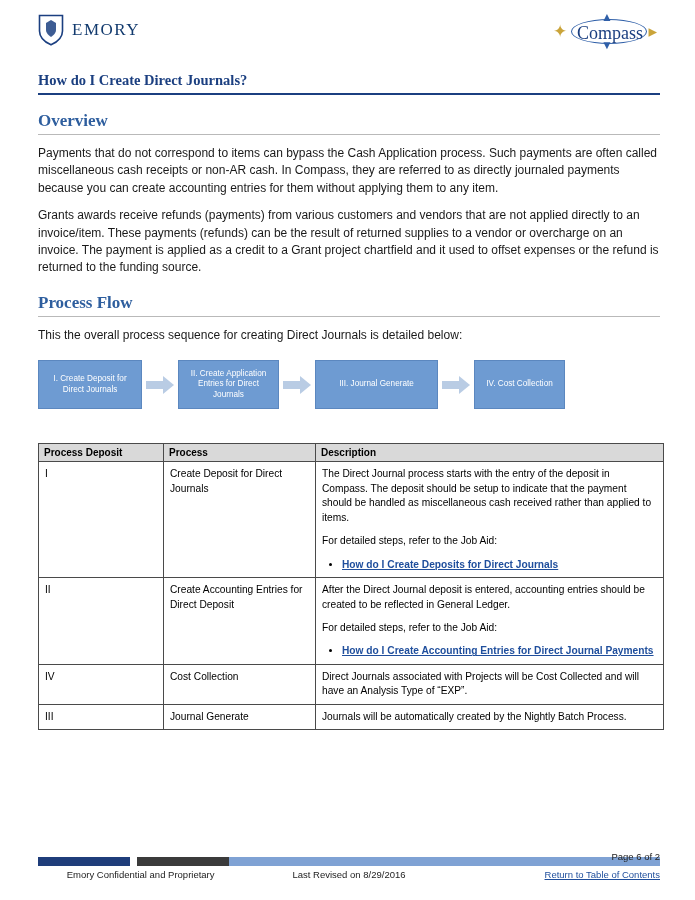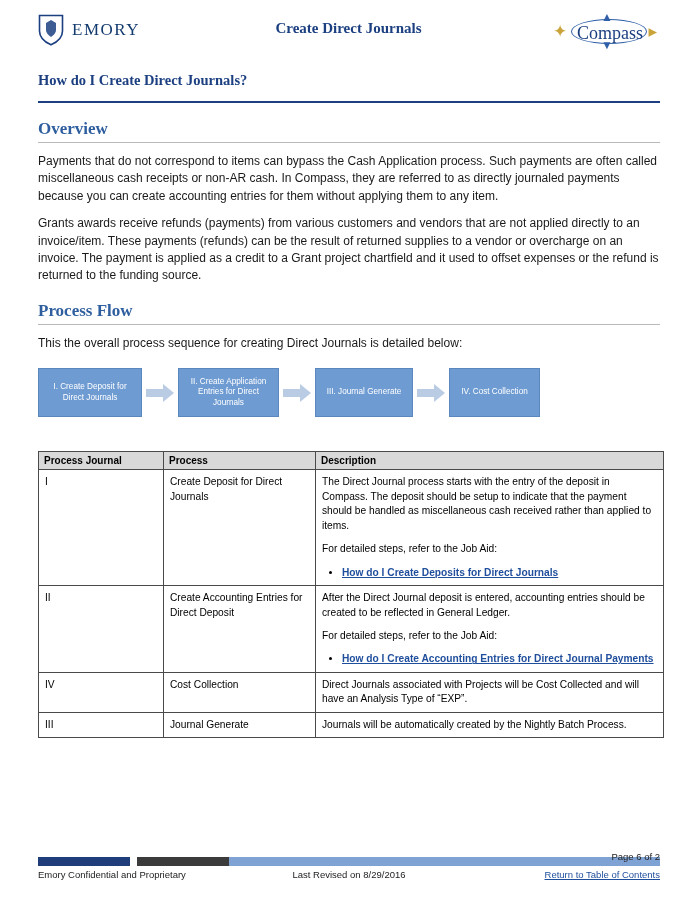--- a/index.html
+++ b/index.html
@@ -97,21 +97,21 @@
     left: 38px;
     top: 72px;
     width: 622px;
   }
   h1.page-h1 {
     font-family: "Liberation Serif", serif;
     font-size: 14.5px;
     font-weight: bold;
     color: #1b3f80;
     margin: 0 0 3px 0;
-    padding: 0 0 12px 0;
+    padding: 0 0 4px 0;
     border-bottom: 2.5px solid #1b3f80;
   }
   h2.section-h {
     font-family: "Liberation Serif", serif;
     font-size: 17px;
     font-weight: bold;
     color: #2e5e9e;
     margin: 16px 0 0 0;
     padding-bottom: 3px;
     border-bottom: 1px solid #b9b9b9;
@@ -138,21 +138,21 @@
     line-height: 1.3;
     text-align: center;
     display: flex;
     align-items: center;
     justify-content: center;
     padding: 4px 3px;
     height: 49px;
   }
   .fb1 { width: 104px; }
   .fb2 { width: 101px; }
-  .fb3 { width: 98px; }
+  .fb3 { width: 123px; }
   .fb4 { width: 91px; }
   .arrow {
     width: 36px;
     height: 20px;
     position: relative;
     flex: none;
   }
   .arrow .shaft {
     position: absolute;
     left: 4px;
@@ -234,21 +234,21 @@
     color: #222;
   }
   .footer-row {
     display: flex;
     justify-content: space-between;
     align-items: center;
     margin-top: 3px;
     font-size: 9.5px;
     color: #222;
   }
-  .footer-left { width: 33%; text-align: left; }
+  .footer-left { width: 33%; text-align: center; }
   .footer-center { width: 34%; text-align: center; }
   .footer-right { width: 33%; text-align: right; }
   .footer-right a {
     color: #1f4e9c;
   }
 </style>
 </head>
 <body>
 
 <div class="page-header">
@@ -256,21 +256,20 @@
   <div class="brand">
     <span class="shield">
       <svg width="26" height="32" viewBox="0 0 26 32">
         <path d="M1.5 1.5 H24.5 V17 C24.5 25 16 29.5 13 30.8 C10 29.5 1.5 25 1.5 17 Z" fill="#ffffff" stroke="#1b3f80" stroke-width="1.6"></path>
         <path d="M8 9 L13 6 L18 9 L18 16 C18 20 13 23 13 23 C13 23 8 20 8 16 Z" fill="#1b3f80" opacity="0.85"></path>
       </svg>
     </span>
     <span class="brand-name">EMORY</span>
   </div>
 
-  <div class="doc-title">Create Direct Journals</div>
 
   <div class="compass-logo">
     <div class="compass-ring"></div>
     <div class="compass-star cs-left">✦</div>
     <div class="compass-star cs-right">▸</div>
     <div class="compass-star cs-top">▲</div>
     <div class="compass-star cs-bot">▼</div>
     <div class="compass-text">Compass</div>
   </div>
 </div>
@@ -301,21 +300,21 @@
     <div class="arrow">
       <div class="shaft"></div>
         <div class="head"></div>
     </div>
     <div class="flow-box fb4">IV. Cost Collection</div>
   </div>
 
   <table class="proc">
     <thead>
       <tr>
-        <th class="col-seq">Process Journal</th>
+        <th class="col-seq">Process Deposit</th>
         <th class="col-proc">Process</th>
         <th class="col-desc">Description</th>
       </tr>
     </thead>
     <tbody>
       <tr>
         <td>I</td>
         <td>Create Deposit for Direct Journals</td>
         <td>
           <p>The Direct Journal process starts with the entry of the deposit in Compass. The deposit should be setup to indicate that the payment should be handled as miscellaneous cash received rather than applied to items.</p>

